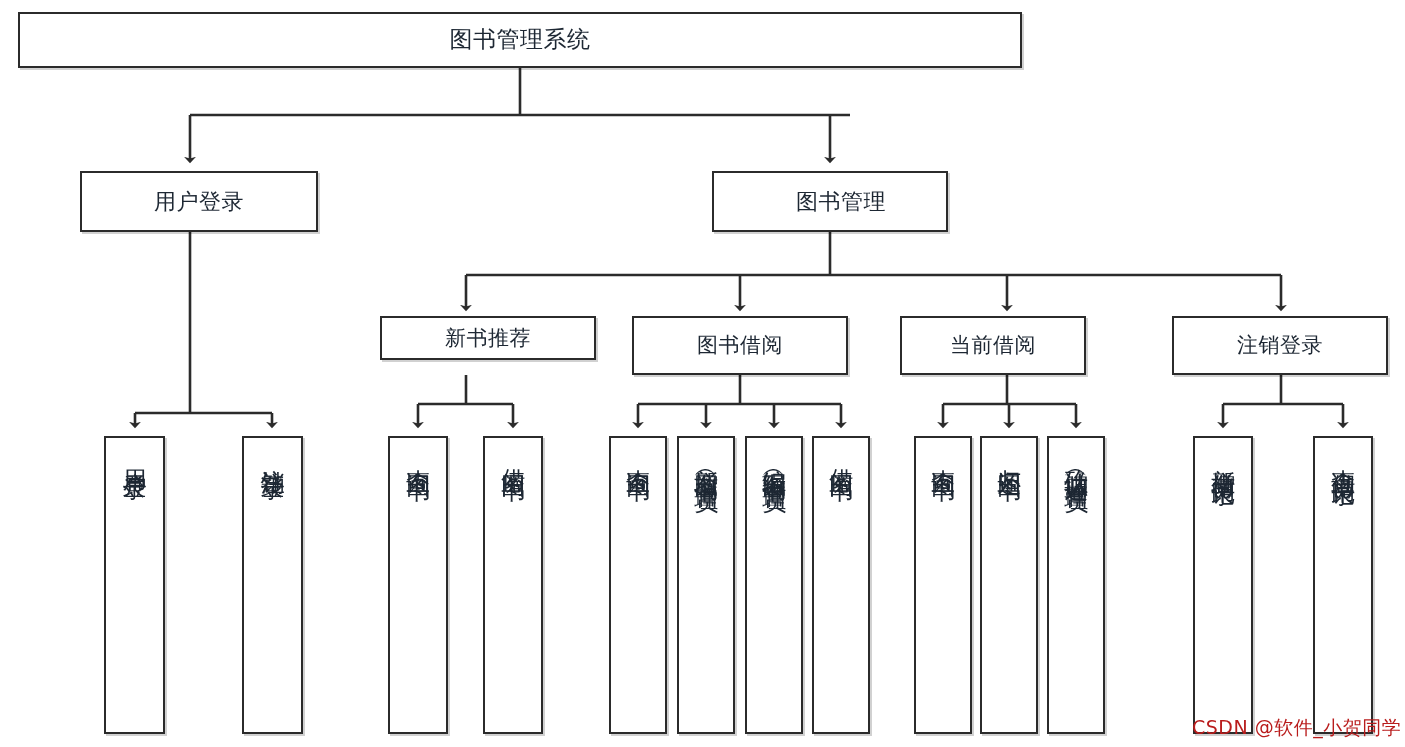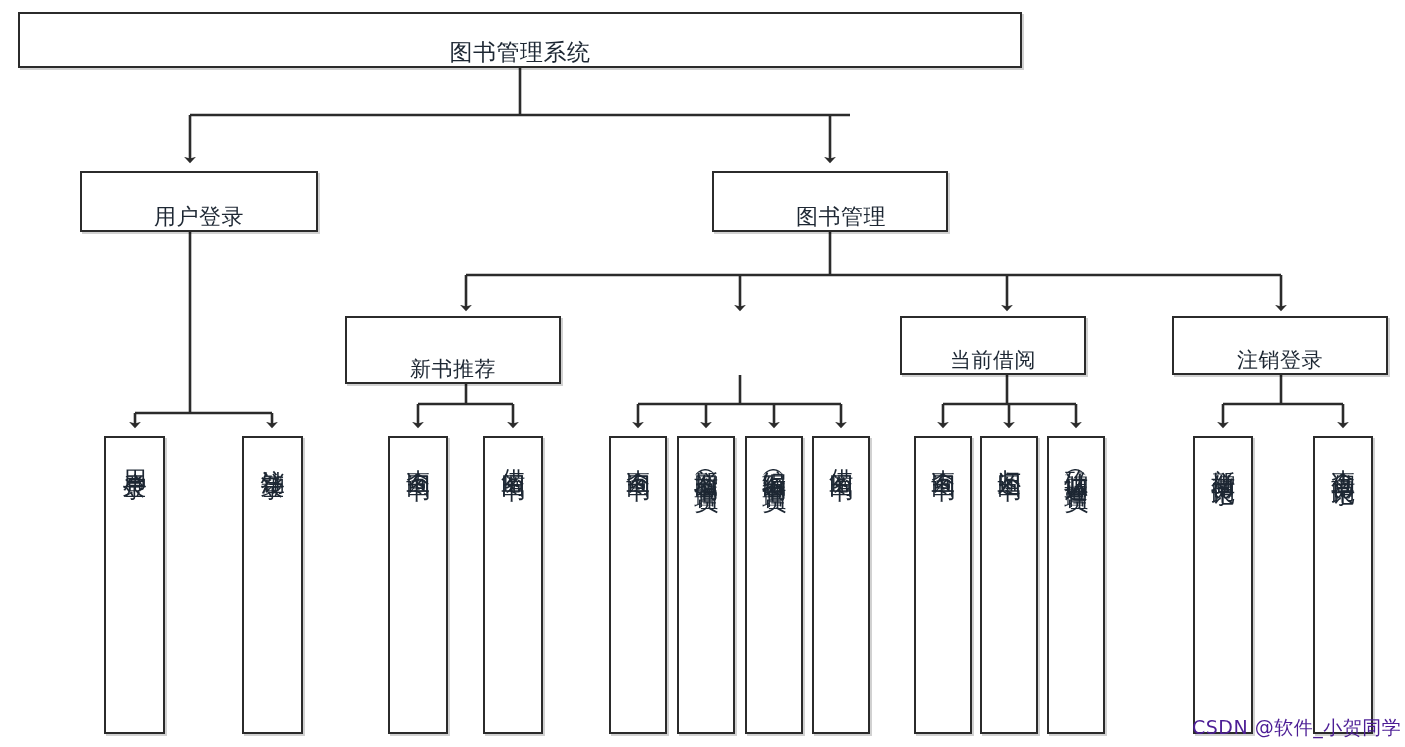--- a/index.html
+++ b/index.html
@@ -21,21 +21,21 @@
     top: 0;
     width: 1405px;
     height: 747px;
   }
   .node {
     position: absolute;
     box-sizing: border-box;
     border: 2.5px solid #2b2b2b;
     background: #ffffff;
     display: flex;
-    align-items: flex-end;
+    align-items: center;
     justify-content: center;
     box-shadow: 2px 2px 0 rgba(0,0,0,0.18);
   }
   .node-label {
     color: #1d2733;
     text-align: center;
     line-height: 1.18;
     letter-spacing: 0.5px;
     white-space: pre-line;
   }
@@ -49,21 +49,21 @@
   .leaf .node-label {
     font-size: 24px;
     writing-mode: vertical-rl;
     text-orientation: upright;
     line-height: 1.02;
     letter-spacing: 3px;
   }
   .watermark {
     position: absolute;
     font-size: 19px;
-    color: #4c1d95;
+    color: #b91c1c;
     letter-spacing: 0.5px;
     white-space: nowrap;
     font-family: "DejaVu Sans", "Liberation Sans", sans-serif;
   }
 </style>
 </head>
 <body>
 
 <div id="canvas">
 
@@ -121,22 +121,25 @@
     <span class="node-label">图书管理系统</span>
   </div>
 
   <div class="node level2" style="left:80px; top:171px; width:238px; height:61px;">
     <span class="node-label">用户登录</span>
   </div>
   <div class="node level2" style="left:712px; top:171px; width:236px; height:61px;padding-left:22px;">
     <span class="node-label">图书管理</span>
   </div>
 
-  <div class="node level3" style="left:345px; top:316px; width:216px; height:68px;">
+  <div class="node level3" style="left:380px; top:316px; width:216px; height:44px;">
     <span class="node-label">新书推荐</span>
+  </div>
+  <div class="node level3" style="left:632px; top:316px; width:216px; height:59px;">
+    <span class="node-label">图书借阅</span>
   </div>
   <div class="node level3" style="left:900px; top:316px; width:186px; height:59px;">
     <span class="node-label">当前借阅</span>
   </div>
   <div class="node level3" style="left:1172px; top:316px; width:216px; height:59px;">
     <span class="node-label">注销登录</span>
   </div>
 
   <div class="node leaf" style="left:104px; top:436px; width:61px; height:298px;">
     <span class="node-label">用户登录</span>

